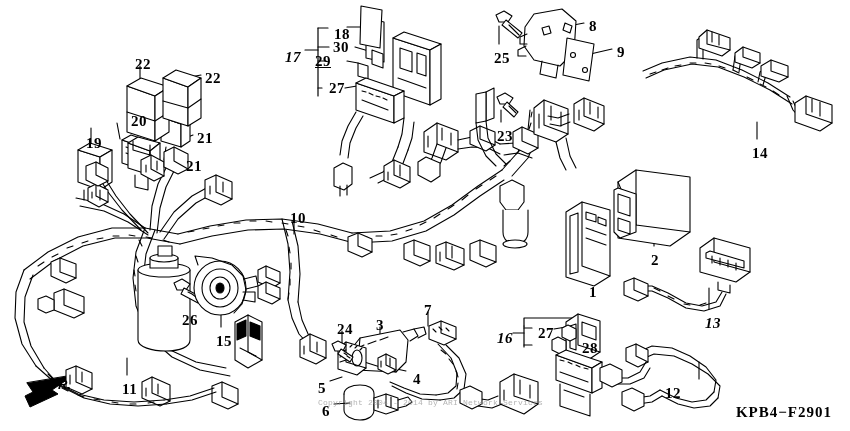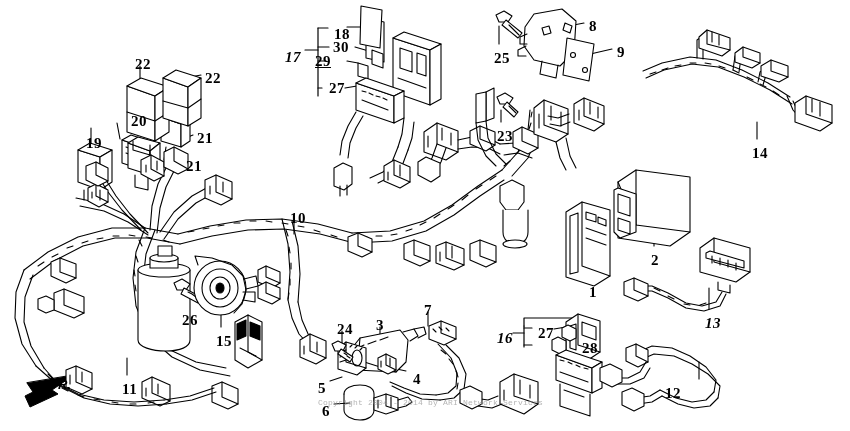--- a/index.html
+++ b/index.html
@@ -625,15 +625,16 @@
   <div class="callout" style="left:337px; top:322px;">24</div>
   <div class="callout" style="left:494px; top:51px;">25</div>
   <div class="callout" style="left:182px; top:313px;">26</div>
   <div class="callout" style="left:329px; top:81px;">27</div>
   <div class="callout" style="left:538px; top:326px;">27</div>
   <div class="callout" style="left:538px; top:341px;margin-left:44px;">28</div>
   <div class="callout" style="left:315px; top:54px;text-decoration:underline;">29</div>
   <div class="callout" style="left:333px; top:40px;">30</div>
 
   <div id="fr-label">FR.</div>
+  <div id="part-code">KPB4−F2901</div>
   <div id="watermark">Copyright 2004 - 2014 by ARI Network Services</div>
 
 </div>
 
 </body></html>

